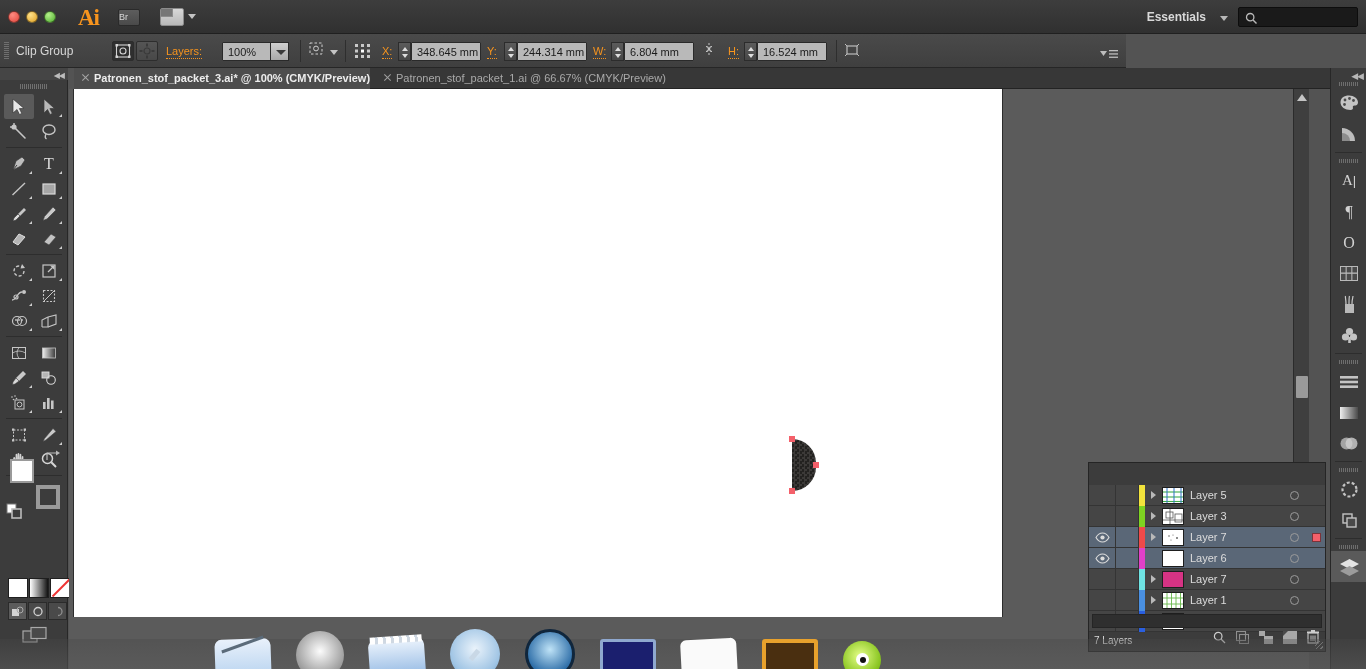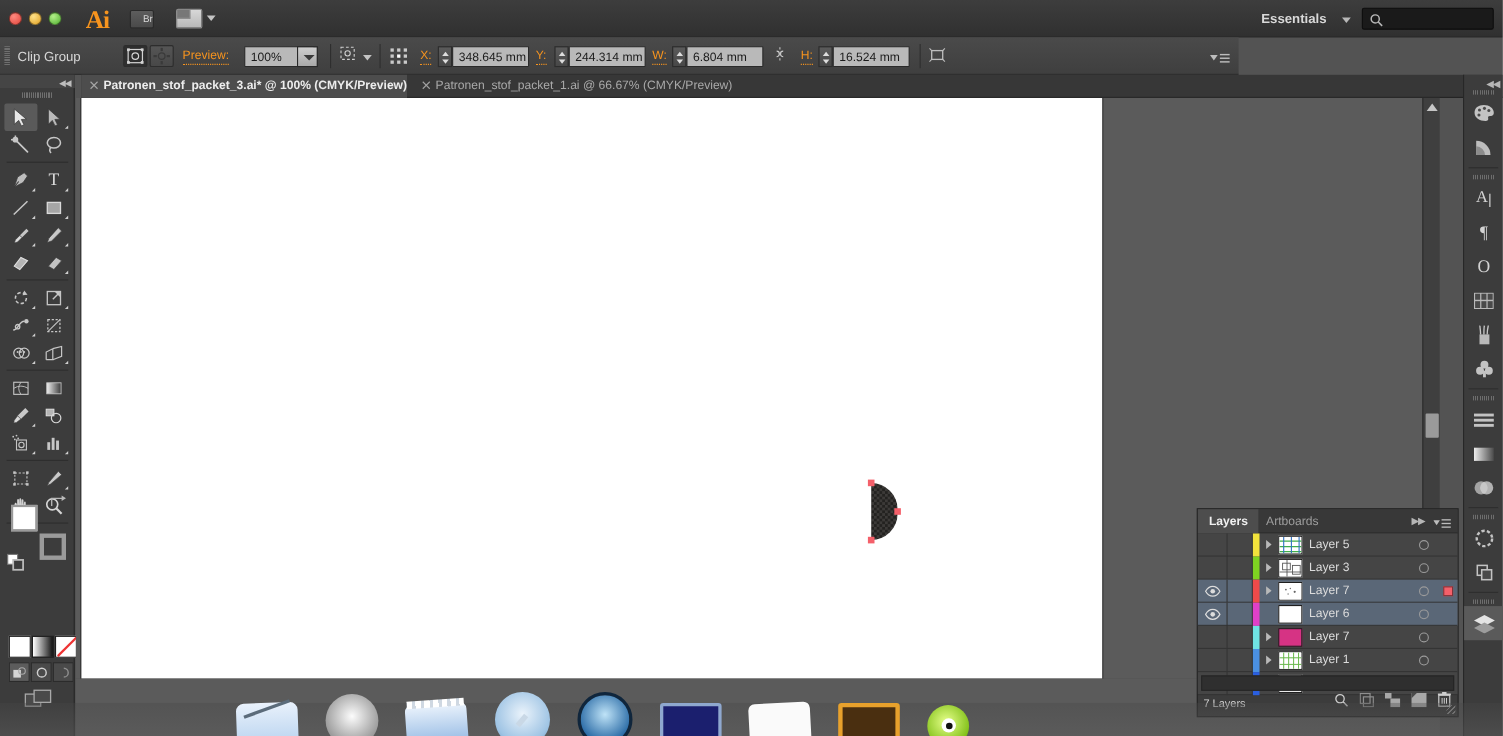--- a/index.html
+++ b/index.html
@@ -22,21 +22,21 @@
   .tl.r{ background:radial-gradient(circle at 35% 30%,#ff8a80,#e0453b); }
   .tl.y{ background:radial-gradient(circle at 35% 30%,#ffe28a,#e0a021); }
   .tl.g{ background:radial-gradient(circle at 35% 30%,#b4f08a,#4fae2e); }
   .ai-logo{
     position:absolute; left:78px; top:5px; font-size:23px; font-weight:bold;
     color:#f7941e; font-family:"Liberation Serif", serif; letter-spacing:-1px;
   }
   .br-btn{
     position:absolute; left:118px; top:9px; width:22px;height:17px;
     background:linear-gradient(#5d5d5d,#4a4a4a); border:1px solid #2a2a2a;
-    border-radius:2px; color:#d8d8d8; font-size:9px; text-align:right; line-height:15px;
+    border-radius:2px; color:#d8d8d8; font-size:9px; text-align:left; line-height:15px;
   }
   .arr-btn{
     position:absolute; left:160px; top:8px; width:24px; height:18px;
     border:1px solid #8c8c8c; border-radius:2px;
     background:linear-gradient(#d8d8d8,#b8b8b8);
   }
   .arr-btn:after{
     content:""; position:absolute; left:0; top:0; width:11px; height:7px;
     background:#777; border-right:1px solid #8c8c8c; border-bottom:1px solid #8c8c8c;
   }
@@ -321,21 +321,21 @@
           <circle cx="10" cy="9" r="3" fill="none" stroke="#3a3a3a" stroke-width="1.2"></circle>
         <g fill="#3a3a3a">
             <rect x="9" y="1.5" width="2" height="3"></rect>
             <rect x="9" y="13.5" width="2" height="3"></rect>
         <rect x="2.5" y="8" width="3" height="2"></rect>
             <rect x="14.5" y="8" width="3" height="2"></rect>
           </g>
         </svg>
     </div>
 
-    <div class="lbl-o" style="left:166px;">Preview:</div>
+    <div class="lbl-o" style="left:166px;">Layers:</div>
     <div class="field" style="left:222px; width:64px;">100%</div>
     <div class="fdrop" style="left:270px;"></div>
 
     <div class="divider-v" style="left:300px;"></div>
     <div class="sq-btn" style="left:308px;background:transparent;border:none;">
       <svg width="18" height="16" viewBox="0 0 18 16">
           <rect x="2" y="2" width="12" height="11" fill="none" stroke="#cfcfcf" stroke-width="1" stroke-dasharray="2.5 2"></rect>
       <circle cx="8" cy="7.5" r="2.4" fill="none" stroke="#cfcfcf" stroke-width="1"></circle>
         </svg>
     </div>
@@ -863,35 +863,20 @@
     <div class="rgrip"></div>
     <div class="ricon sel">
       <svg width="21" height="19" viewBox="0 0 21 19">
           <polygon points="10.5,2 20,7 10.5,12 1,7" fill="#e4e4e4"></polygon>
           <polygon points="10.5,9 20,14 10.5,19 1,14" fill="#9c9c9c"></polygon>
         </svg>
     </div>
   </div>
 
   <div class="layers">
-    <div class="lp-tabs">
-      <div class="lp-tab active" style="left:0;">Layers</div>
-      <div class="lp-tab" style="left:52px;">Artboards</div>
-      <span class="lp-collapse">▶▶</span>
-      <span class="lp-menu">
-        <svg width="16" height="11" viewBox="0 0 16 11">
-            <g fill="#bdbdbd">
-              <polygon points="0,2 6,2 3,6.5"></polygon>
-              <rect x="7.5" y="1" width="8.5" height="1.2"></rect>
-              <rect x="7.5" y="4.3" width="8.5" height="1.2"></rect>
-              <rect x="7.5" y="7.6" width="8.5" height="1.2"></rect>
-            </g>
-          </svg>
-      </span>
-    </div>
 
     <div class="lp-body">
 
       <div class="lrow">
         <div class="lc-eye"></div>
         <div class="lc-lock"></div>
         <div class="lc-color" style="background:#f2e33c;"></div>
         <div class="lc-tri">
             <span class="tri-r"></span>
           </div>

